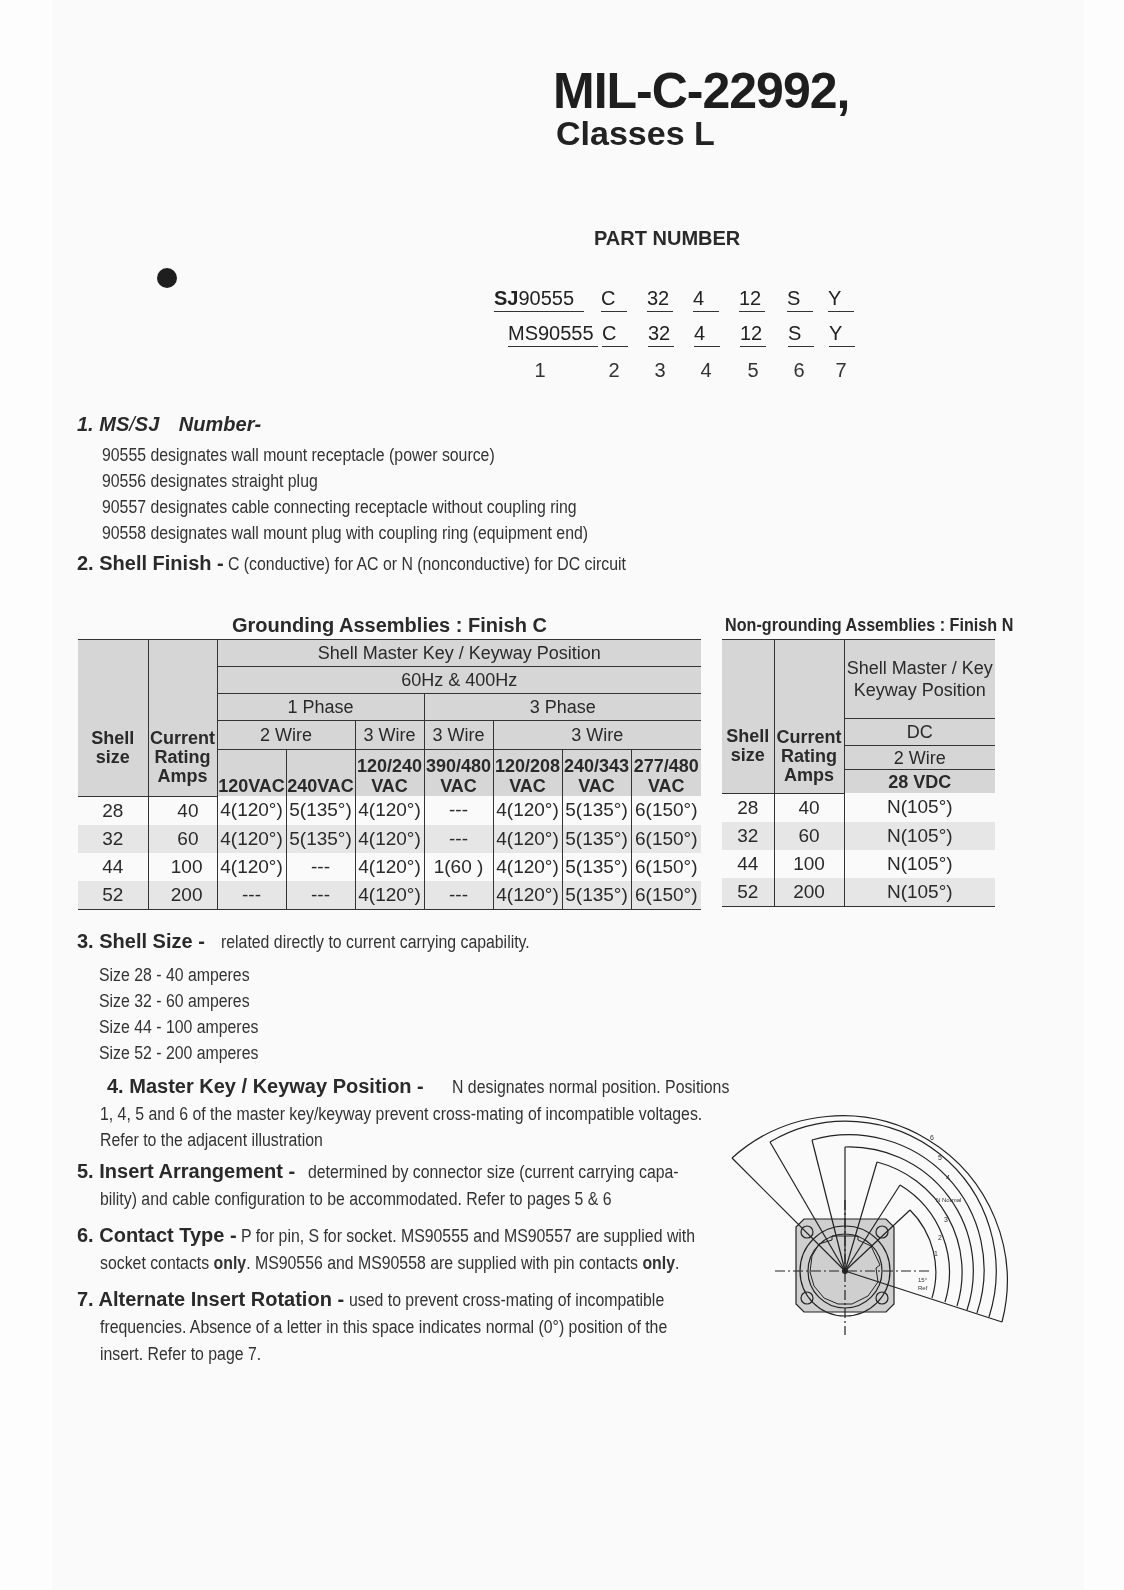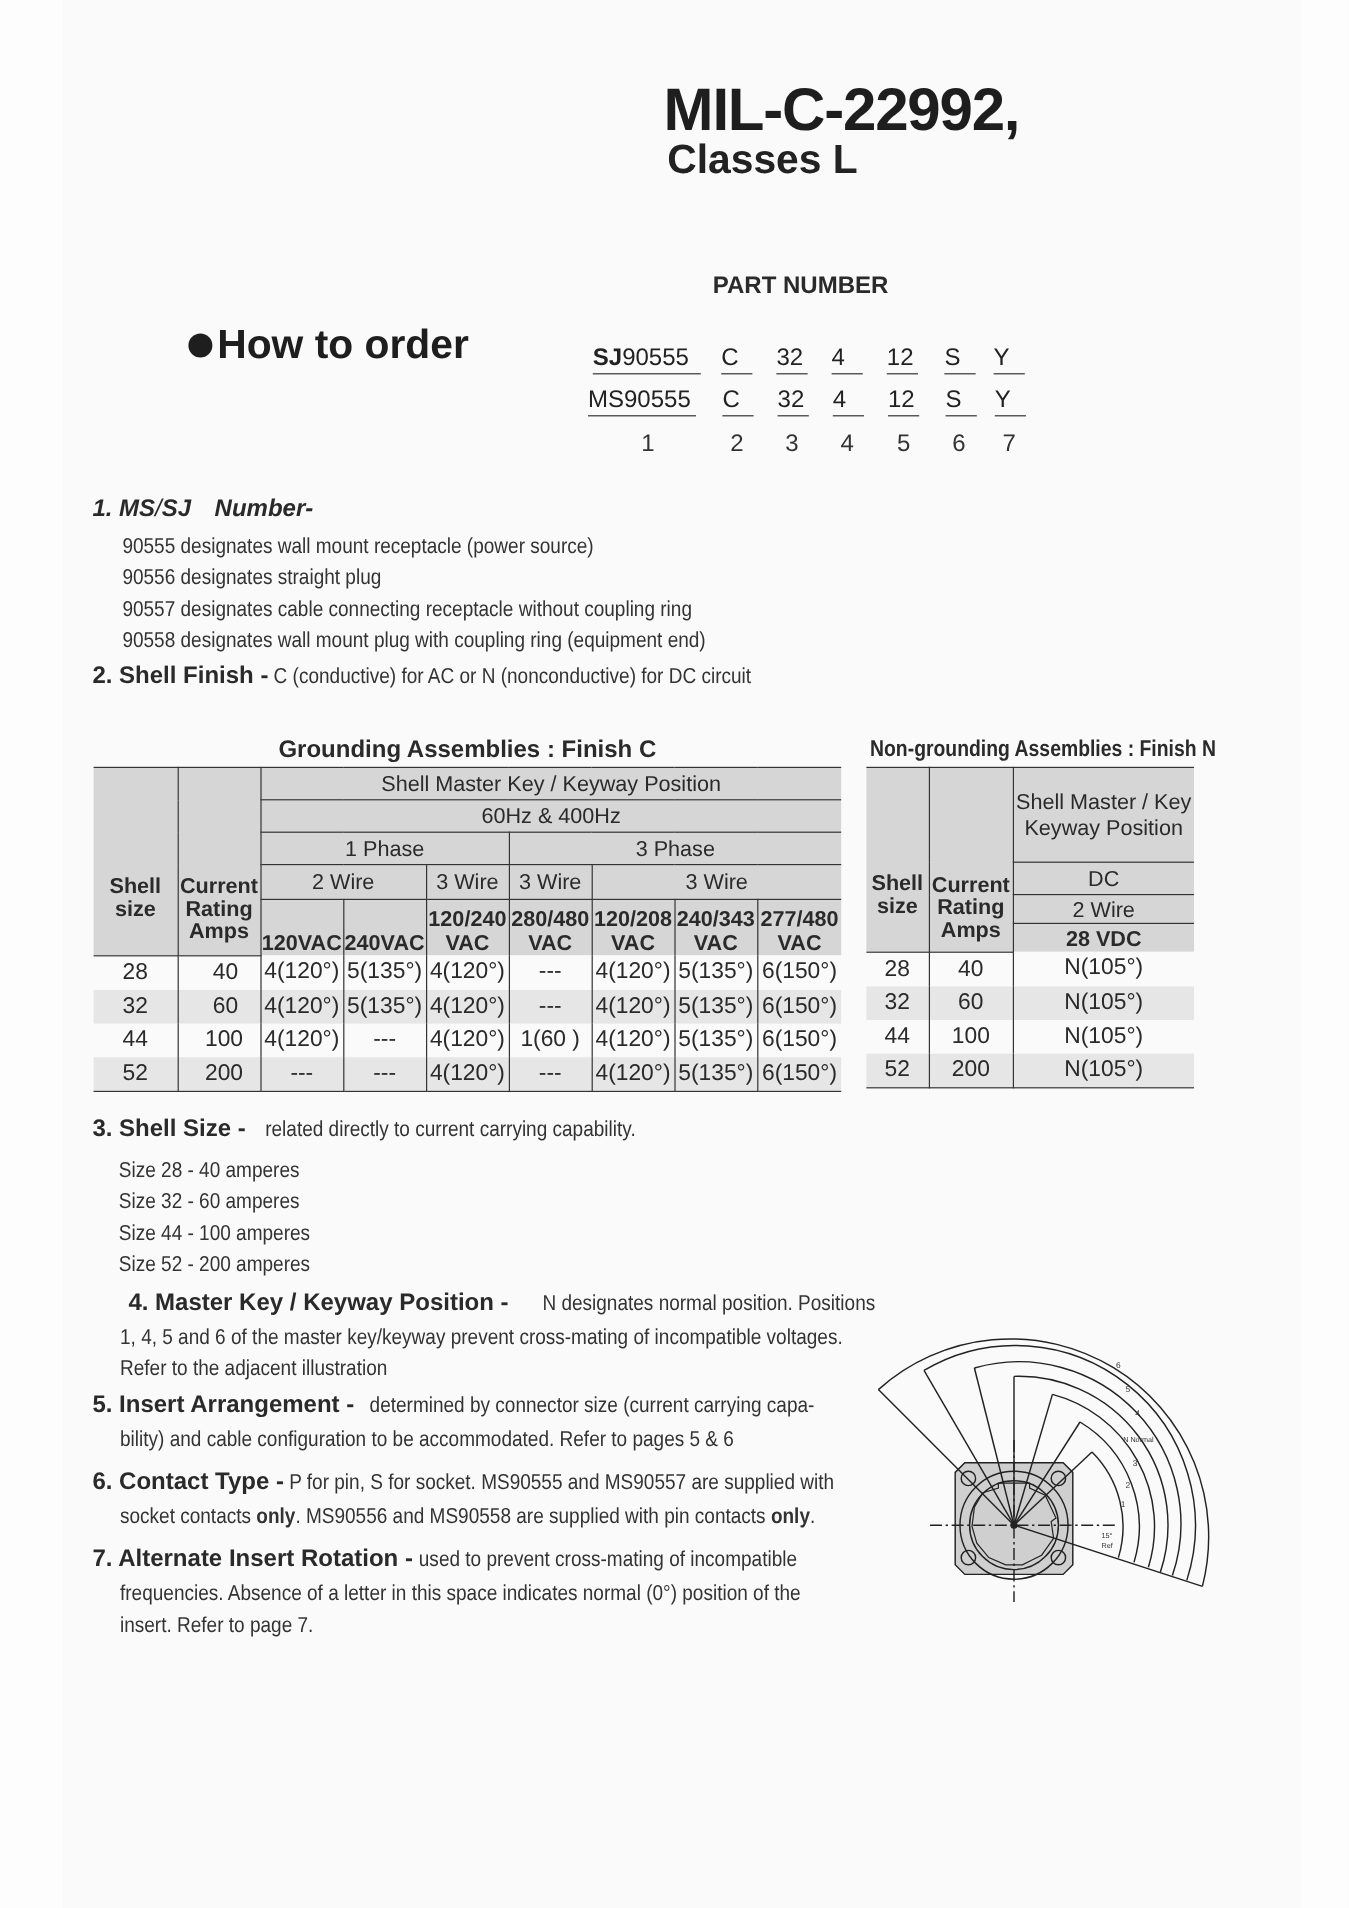--- a/index.html
+++ b/index.html
@@ -34,36 +34,35 @@
 <body>
 
 <div class="leftstrip"></div>
 <div class="rightstrip"></div>
 
 <div class="abs title-main">MIL-C-22992,</div>
 <div class="abs title-sub">Classes L</div>
 
 <div class="abs howto">
   <span class="dot"></span>
-  <span>How to order</span>
 </div>
 
 <div class="abs pn-label">PART NUMBER</div>
 
 <div>
   <div class="pn-cell" style="left:494px;top:287px;width:90px;font-size:20px;"><b>SJ</b><span>90555</span></div>
   <div class="pn-cell" style="left:601px;top:287px;width:26px;font-size:20px;">C</div>
   <div class="pn-cell" style="left:647px;top:287px;width:26px;font-size:20px;">32</div>
   <div class="pn-cell" style="left:693px;top:287px;width:26px;font-size:20px;">4</div>
   <div class="pn-cell" style="left:739px;top:287px;width:26px;font-size:20px;">12</div>
   <div class="pn-cell" style="left:787px;top:287px;width:26px;font-size:20px;">S</div>
   <div class="pn-cell" style="left:828px;top:287px;width:26px;font-size:20px;">Y</div>
 </div>
 <div>
-  <div class="pn-cell" style="left:490px;top:322px;width:90px;font-size:20px;">MS90555</div>
+  <div class="pn-cell" style="left:508px;top:322px;width:90px;font-size:20px;">MS90555</div>
   <div class="pn-cell" style="left:602px;top:322px;width:26px;font-size:20px;">C</div>
   <div class="pn-cell" style="left:648px;top:322px;width:26px;font-size:20px;">32</div>
   <div class="pn-cell" style="left:694px;top:322px;width:26px;font-size:20px;">4</div>
   <div class="pn-cell" style="left:740px;top:322px;width:26px;font-size:20px;">12</div>
   <div class="pn-cell" style="left:788px;top:322px;width:26px;font-size:20px;">S</div>
   <div class="pn-cell" style="left:829px;top:322px;width:26px;font-size:20px;">Y</div>
 </div>
 <div>
   <div class="pn-idx" style="left:528px;top:359px;width:24px;">1</div>
   <div class="pn-idx" style="left:602px;top:359px;width:24px;">2</div>
@@ -120,21 +119,21 @@
   <tr>
     <td class="hd" colspan="2" style="height:28px;font-weight:normal;">2 Wire</td>
     <td class="hd" style="height:28px;font-weight:normal;">3 Wire</td>
     <td class="hd" style="height:28px;font-weight:normal;">3 Wire</td>
     <td class="hd" colspan="3" style="height:28px;font-weight:normal;">3 Wire</td>
   </tr>
   <tr>
     <td class="hd nob" style="height:46px;vertical-align:bottom;"><span>120VAC</span></td>
     <td class="hd nob" style="vertical-align:bottom;"><span>240VAC</span></td>
     <td class="hd nob" style="vertical-align:bottom;"><span>120/240</span><br><span>VAC</span></td>
-    <td class="hd nob" style="vertical-align:bottom;"><span>280/480</span><br><span>VAC</span></td>
+    <td class="hd nob" style="vertical-align:bottom;"><span>390/480</span><br><span>VAC</span></td>
     <td class="hd nob" style="vertical-align:bottom;"><span>120/208</span><br><span>VAC</span></td>
     <td class="hd nob" style="vertical-align:bottom;"><span>240/343</span><br><span>VAC</span></td>
     <td class="hd nob" style="vertical-align:bottom;"><span>277/480</span><br><span>VAC</span></td>
   </tr>
   <tr class="d">
     <td>28</td>
     <td style="text-align:right;padding-right:18px;">40</td>
     <td>4(120°)</td>
     <td>5(135°)</td>
     <td>4(120°)</td>

